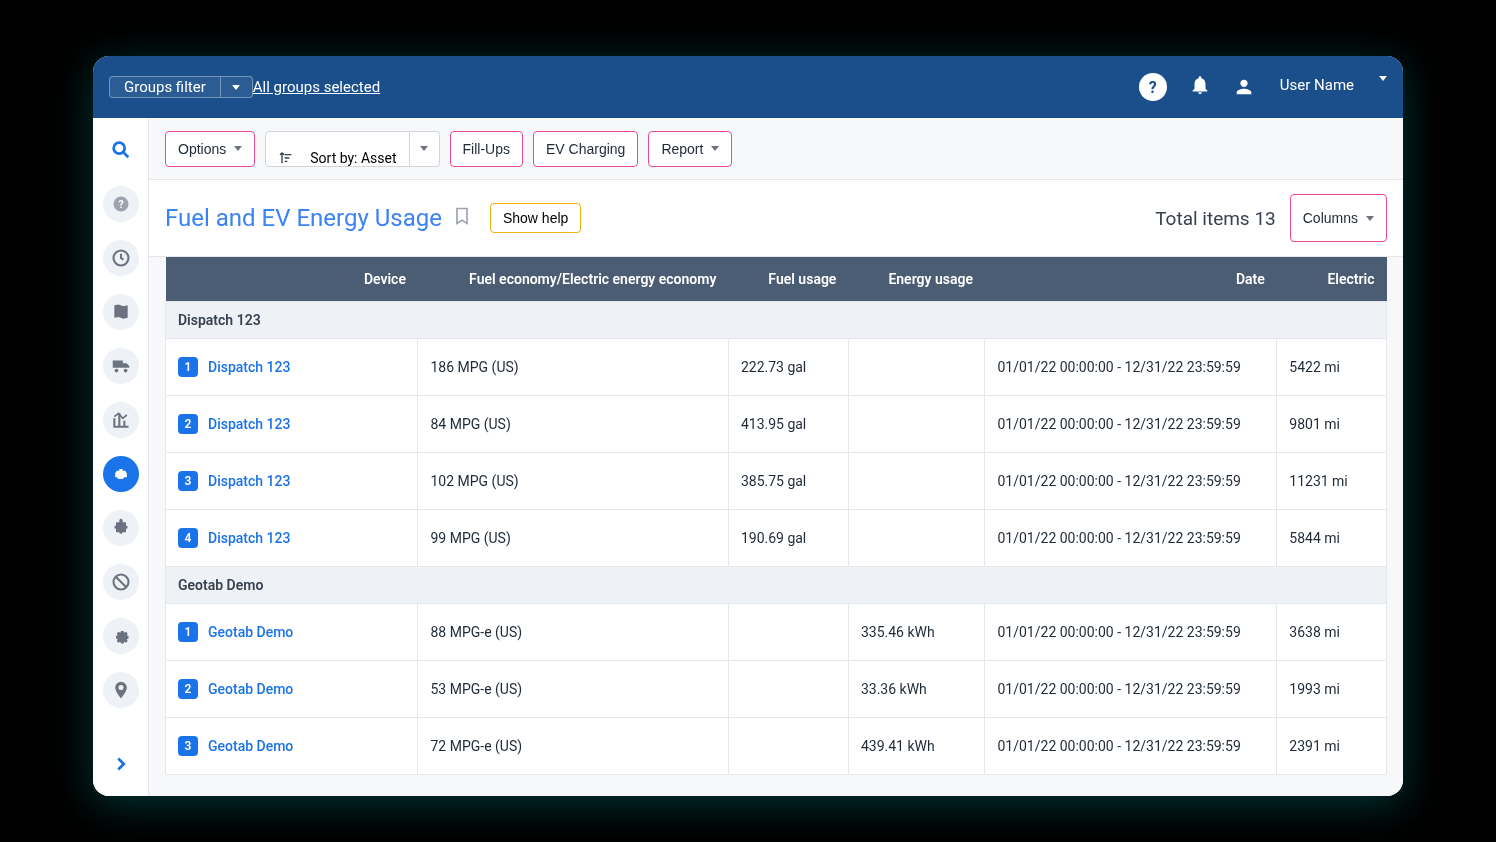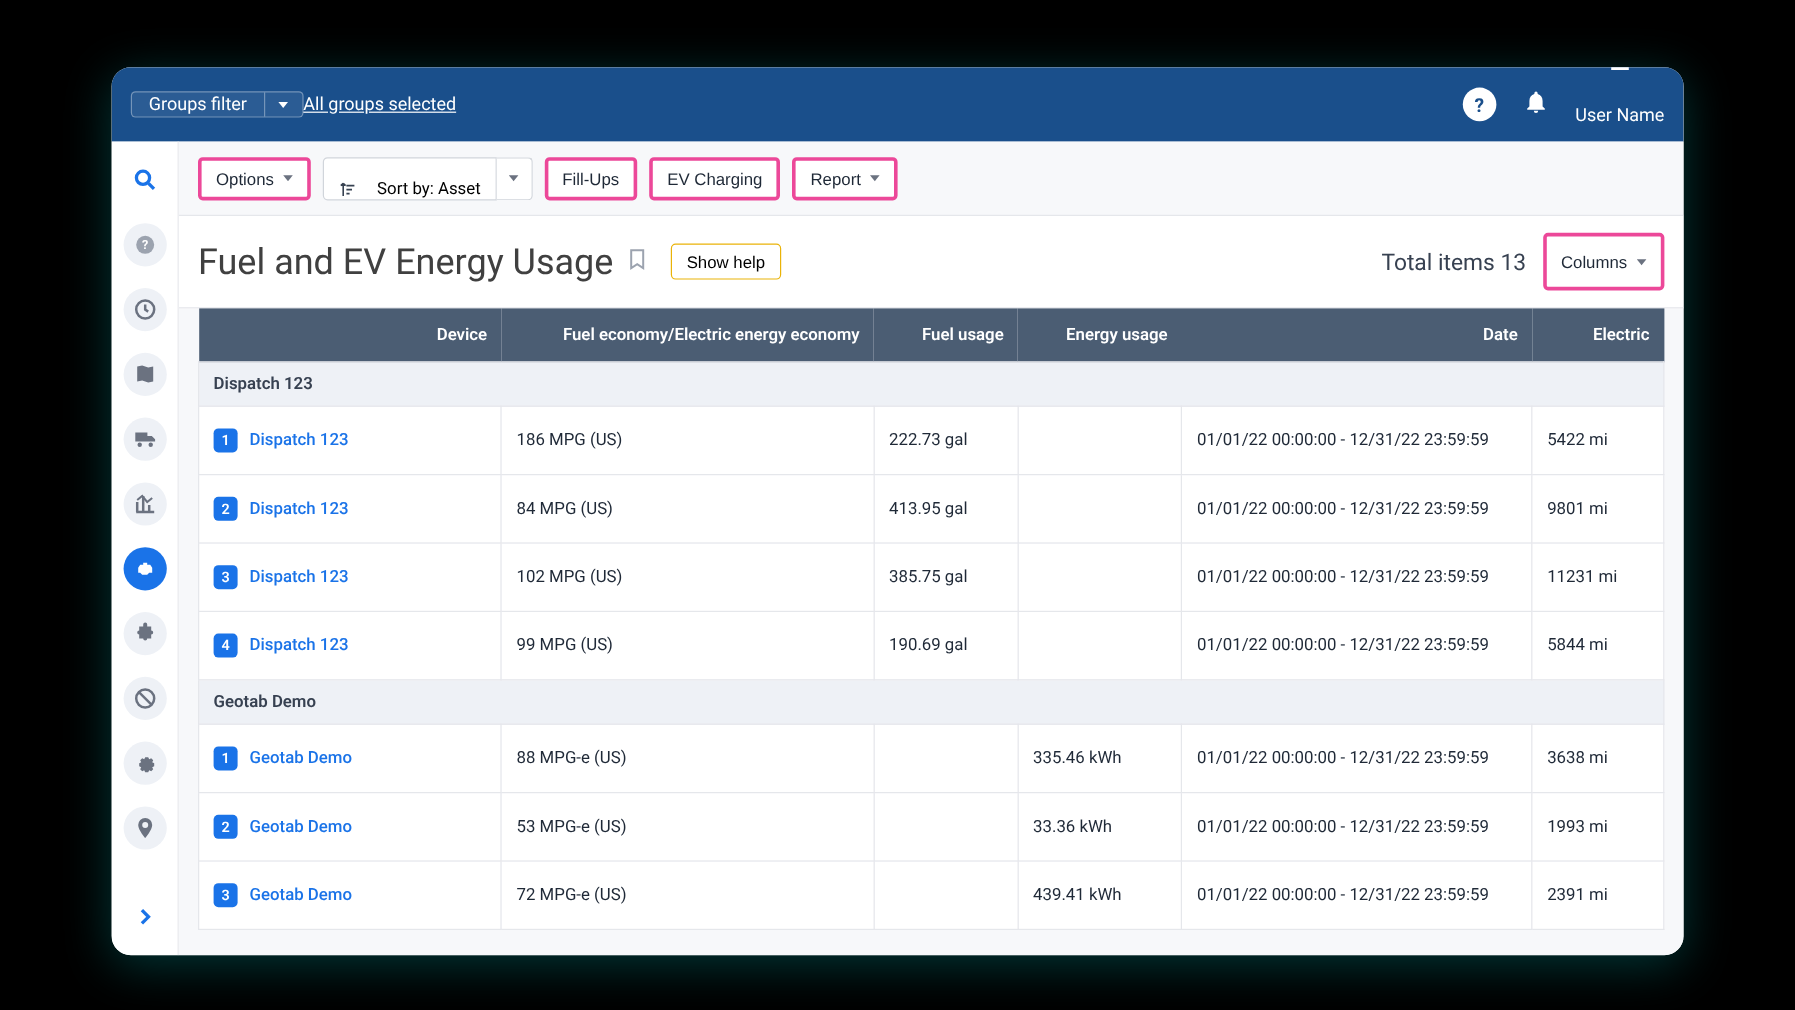--- a/index.html
+++ b/index.html
@@ -73,24 +73,22 @@
     background: #fff;
     color: #1a4f8b;
     display: flex;
     align-items: center;
     justify-content: center;
     font-weight: bold;
     font-size: 16px;
   }
   .user-block {
     display: flex;
-    align-items: center;
     gap: 25px;
     font-size: 15px;
-    flex-direction: column;
   }
   
   .left-rail {
     position: absolute;
     left: 0;
     top: 62px;
     bottom: 0;
     width: 56px;
     background: #fff;
     border-right: 1px solid #e5e7eb;
@@ -132,21 +130,21 @@
   .toolbar {
     height: 62px;
     display: flex;
     align-items: center;
     gap: 10px;
     padding: 0 16px;
     border-bottom: 1px solid #e5e7eb;
   }
   .btn {
     background: #fff;
-    border: 3px solid #ec4899;
+    border: 1px solid #ec4899;
     border-radius: 4px;
     height: 36px;
     padding: 0 12px;
     display: flex;
     align-items: center;
     gap: 8px;
     font-size: 14px;
     color: #1f2937;
     cursor: pointer;
   }
@@ -184,23 +182,23 @@
   }
   
   .page-header {
     background: #fff;
     padding: 14px 16px;
     display: flex;
     align-items: center;
     border-bottom: 1px solid #e5e7eb;
   }
   .page-title {
-    font-size: 30px;
+    font-size: 24px;
     font-weight: 400;
-    color: #404040;
+    color: #3b82f6;
   }
   .bookmark-icon {
     margin-left: 10px;
     color: #9ca3af;
   }
   .show-help-btn {
     margin-left: 18px;
     border: 1px solid #eab308;
     background: #fff;
     border-radius: 4px;

